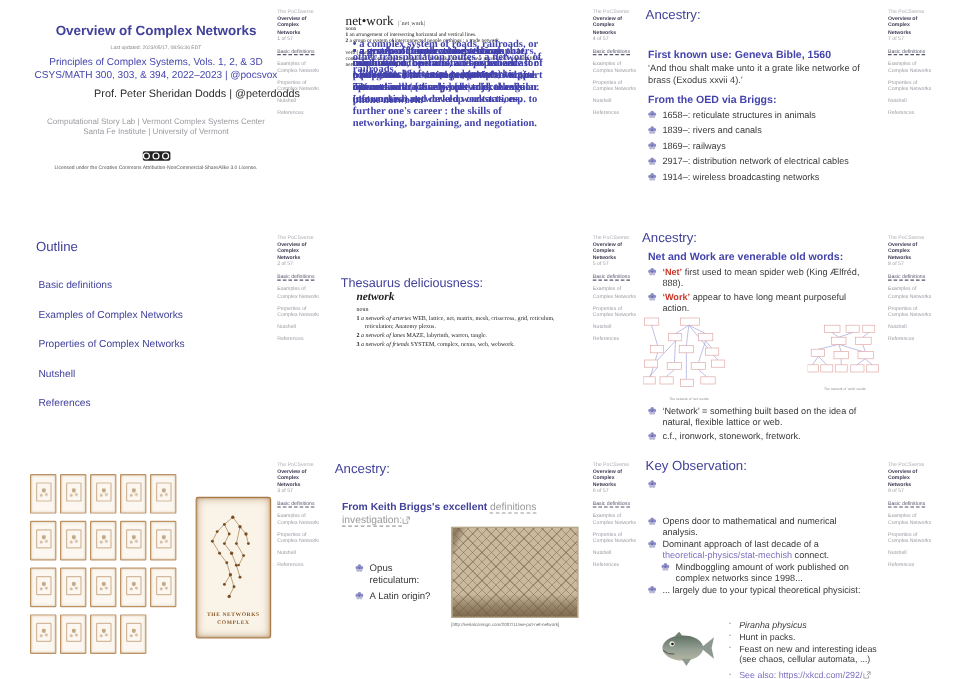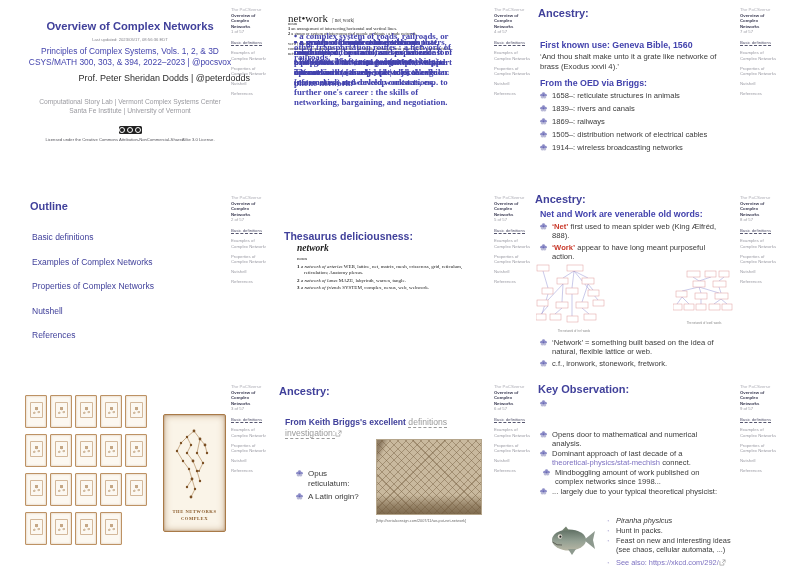--- a/index.html
+++ b/index.html
@@ -12,21 +12,21 @@
   
   .sidebar{position:absolute;top:7px;width:37px;font-size:4.3px;line-height:1.3;color:#9b9ba4;}
   .sb-l{left:231px}.sb-m{left:228px}.sb-r{left:207px}
   .sb-brand{color:#acacb5;}
   .sb-title{color:#3a3a52;font-weight:bold;}
   .sb-page{color:#9b9ba4;margin-bottom:5px;}
   .sb-item{margin-top:4.5px;}
   .sb-item.current{color:#55556e;text-decoration:underline dashed 0.5px;text-underline-offset:1px;}
 
   
-  .h1{position:absolute;font-size:11px;font-weight:700;color:#41419b;}
+  .h1{position:absolute;font-size:11px;font-weight:400;color:#41419b;}
   .sub{position:absolute;font-size:8.8px;font-weight:600;color:#4343ad;}
   .bul{position:absolute;display:flex;font-size:7.6px;line-height:1.22;color:#3a3a3a;}
   .rose{flex:0 0 auto;width:7px;height:7px;margin-right:5px;margin-top:0.5px;}
   .red{color:#c9392b;}
   .plink{color:#7d71c1;}
   .glink{color:#9a9a9a;text-decoration:underline dashed 0.6px;text-underline-offset:1.5px;font-weight:400;}
   .elink{display:inline-block;width:7px;height:7px;vertical-align:-1px;}
 
   
   .s1-wrap{position:absolute;left:10px;width:240px;top:0;text-align:center;}
@@ -221,21 +221,21 @@
         </div>
       <div class="row">
           <svg class="rose" viewBox="0 0 8 8">
             <circle cx="4" cy="2" r="1.7" fill="#8b8bc7"></circle>
             <circle cx="1.9" cy="3.6" r="1.7" fill="#8b8bc7"></circle>
             <circle cx="6.1" cy="3.6" r="1.7" fill="#8b8bc7"></circle>
             <circle cx="2.7" cy="5.9" r="1.6" fill="#b9b9d6"></circle>
             <circle cx="5.3" cy="5.9" r="1.6" fill="#b9b9d6"></circle>
             <circle cx="4" cy="4" r="1.1" fill="#6a6ab5"></circle>
           </svg>
-          <span>1505–: distribution network of electrical cables</span>
+          <span>2917–: distribution network of electrical cables</span>
         </div>
       <div class="row">
           <svg class="rose" viewBox="0 0 8 8">
             <circle cx="4" cy="2" r="1.7" fill="#8b8bc7"></circle>
             <circle cx="1.9" cy="3.6" r="1.7" fill="#8b8bc7"></circle>
             <circle cx="6.1" cy="3.6" r="1.7" fill="#8b8bc7"></circle>
             <circle cx="2.7" cy="5.9" r="1.6" fill="#b9b9d6"></circle>
             <circle cx="5.3" cy="5.9" r="1.6" fill="#b9b9d6"></circle>
             <circle cx="4" cy="4" r="1.1" fill="#6a6ab5"></circle>
           </svg>
@@ -586,21 +586,21 @@
       <svg class="rose" viewBox="0 0 8 8">
           <circle cx="4" cy="2" r="1.7" fill="#8b8bc7"></circle>
           <circle cx="1.9" cy="3.6" r="1.7" fill="#8b8bc7"></circle>
           <circle cx="6.1" cy="3.6" r="1.7" fill="#8b8bc7"></circle>
           <circle cx="2.7" cy="5.9" r="1.6" fill="#b9b9d6"></circle>
           <circle cx="5.3" cy="5.9" r="1.6" fill="#b9b9d6"></circle>
           <circle cx="4" cy="4" r="1.1" fill="#6a6ab5"></circle>
         </svg>
       <div><span>Dominant approach of last decade of a</span><br><span class="plink">theoretical-physics/stat-mechish</span><span> connect.</span></div>
     </div>
-    <div class="bul" style="left:10px;top:91px;width:185px">
+    <div class="bul" style="left:18px;top:91px;width:185px">
       <svg class="rose" viewBox="0 0 8 8">
           <circle cx="4" cy="2" r="1.7" fill="#8b8bc7"></circle>
           <circle cx="1.9" cy="3.6" r="1.7" fill="#8b8bc7"></circle>
           <circle cx="6.1" cy="3.6" r="1.7" fill="#8b8bc7"></circle>
           <circle cx="2.7" cy="5.9" r="1.6" fill="#b9b9d6"></circle>
           <circle cx="5.3" cy="5.9" r="1.6" fill="#b9b9d6"></circle>
           <circle cx="4" cy="4" r="1.1" fill="#6a6ab5"></circle>
         </svg>
       <div>Mindboggling amount of work published on complex networks since 1998...</div>
     </div>

